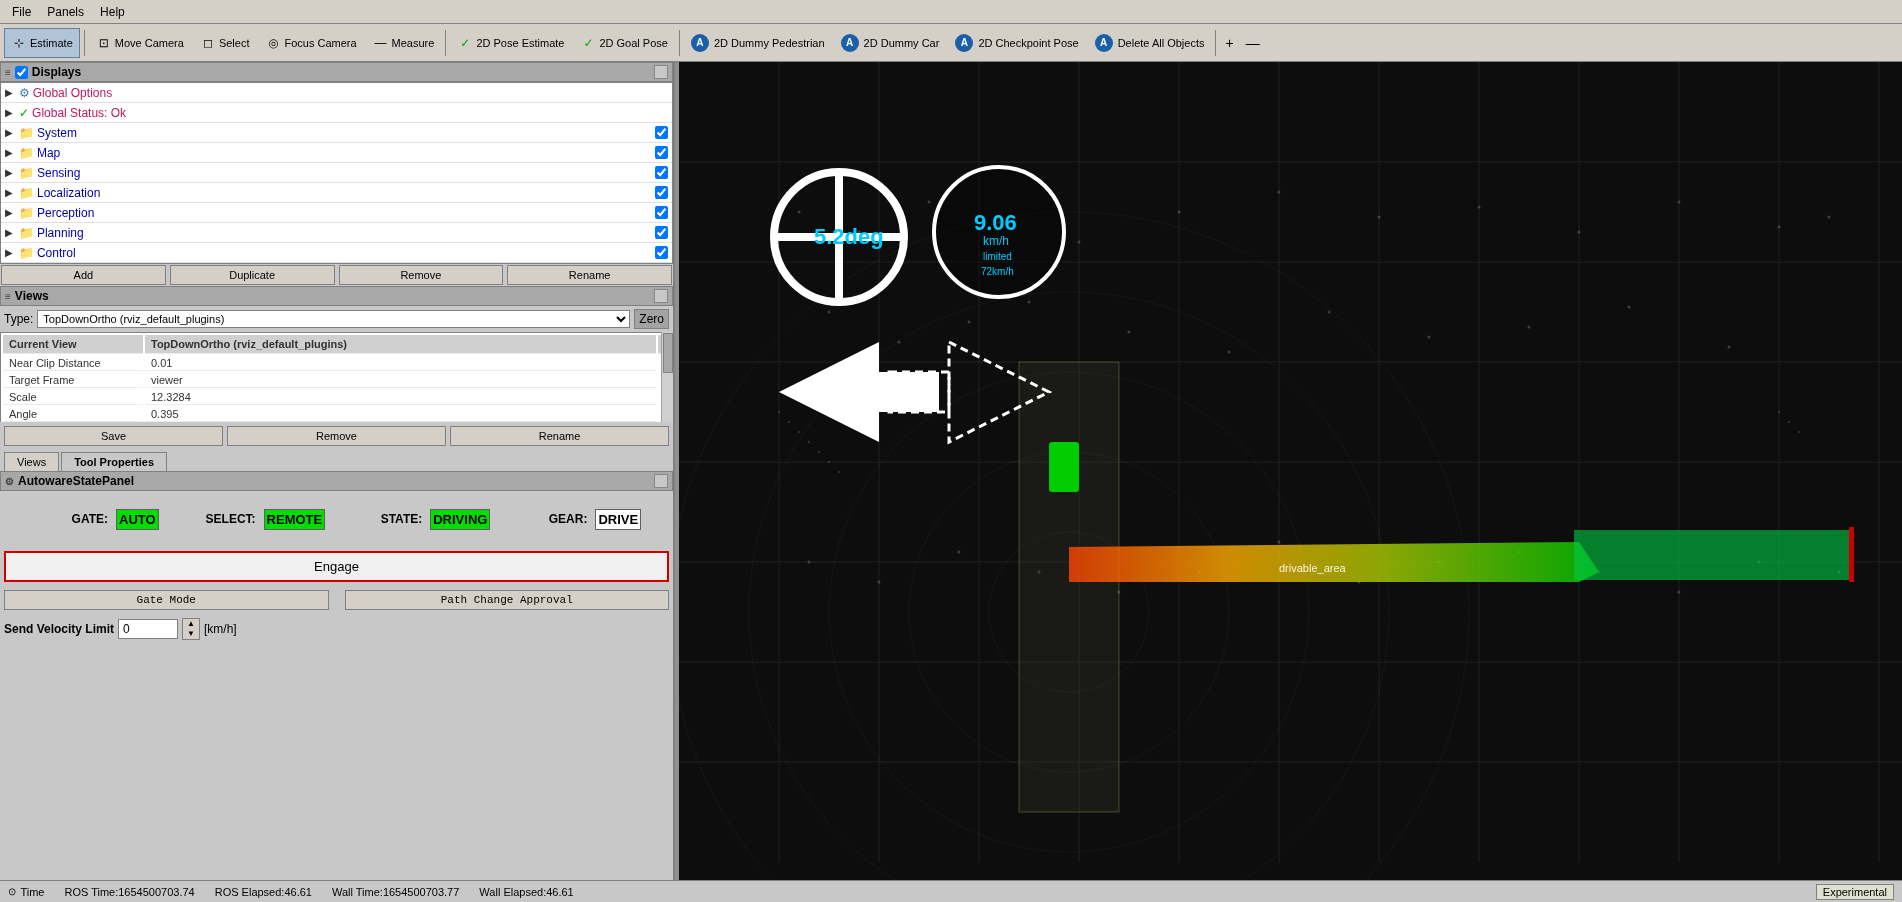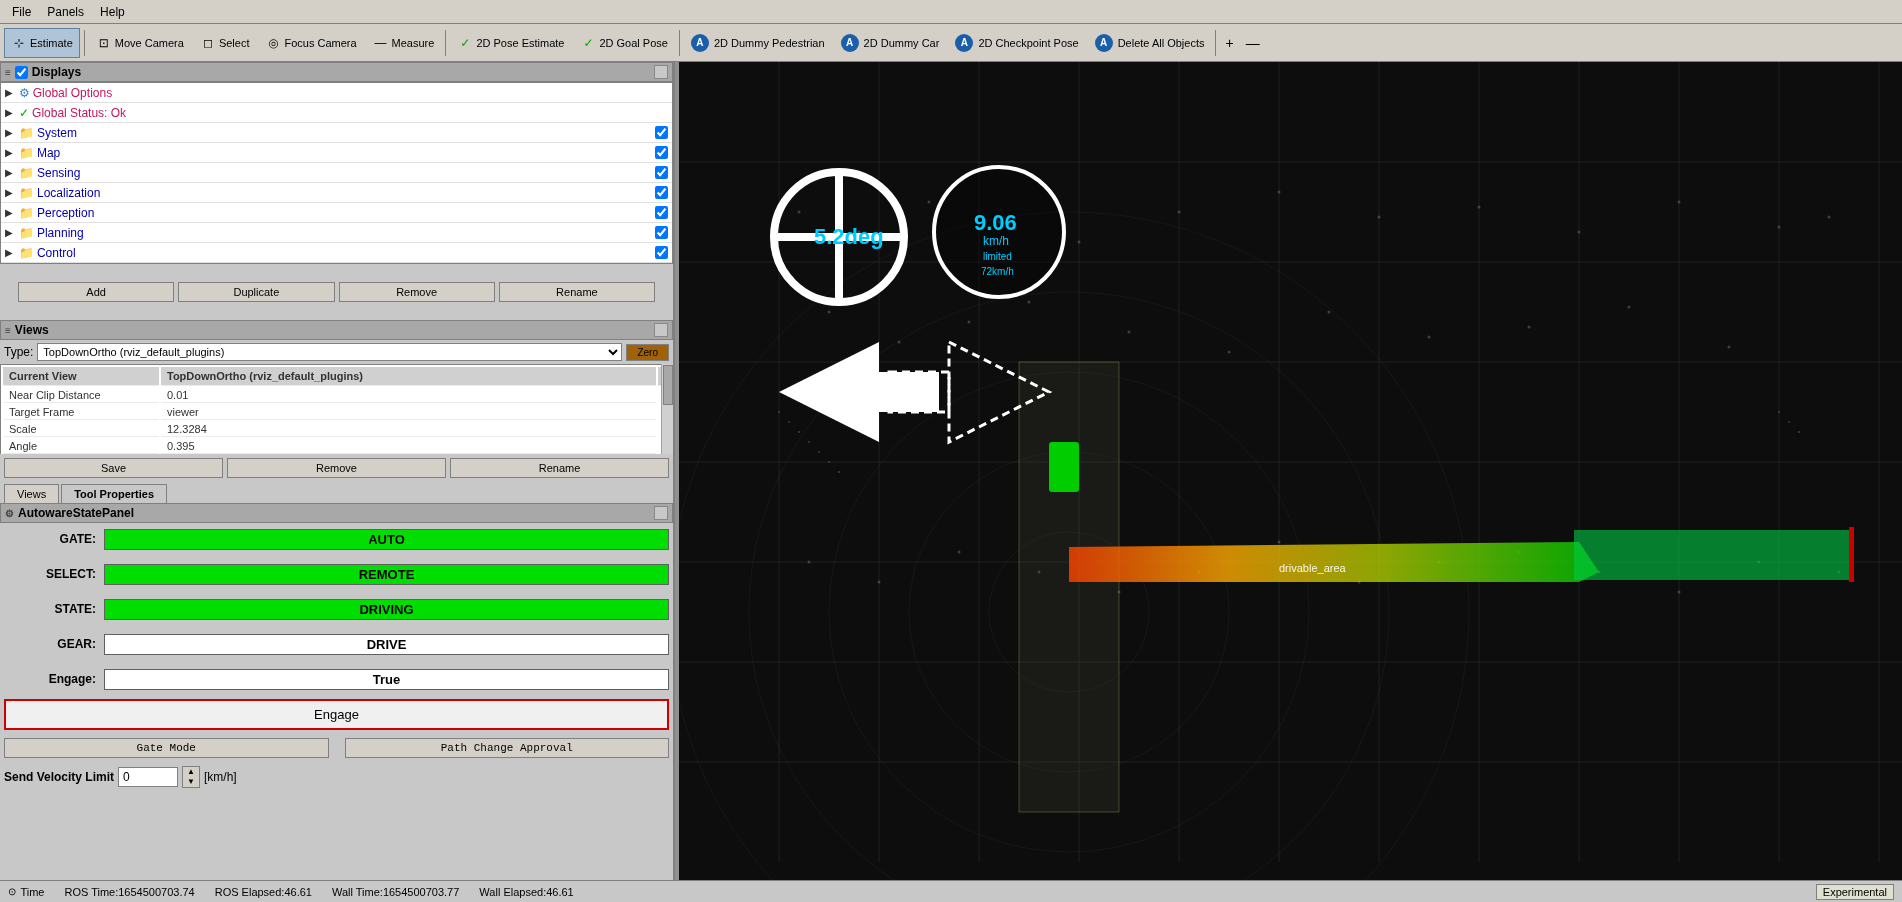--- a/index.html
+++ b/index.html
@@ -27,39 +27,39 @@
     .section-checkbox { margin-right: 4px; }
     
     .displays-panel { display: flex; flex-direction: column; border: 1px solid #808080; background: #ffffff; }
     .display-row { display: flex; align-items: center; padding: 1px 4px; border-bottom: 1px solid #e0e0e0; min-height: 20px; }
     .display-row .expand-arrow { width: 12px; font-size: 10px; color: #333; }
     .display-row .folder-icon { color: #4080c0; margin-right: 3px; font-size: 12px; }
     .display-row .check-icon { color: #00aa00; margin-right: 3px; font-size: 12px; }
     .display-name { flex: 1; font-size: 12px; color: #be185d; }
     .display-name.link { color: #0000aa; }
     
-    .displays-buttons { display: flex; gap: 4px; padding: 18px; background: #c8c8c8; }
+    .displays-buttons { display: flex; gap: 4px; padding: 1px; background: #c8c8c8; }
     .panel-btn { flex: 1; padding: 3px 8px; background: #d4d0c8; border: 1px solid #808080; cursor: pointer; font-size: 11px; text-align: center; }
     .panel-btn:disabled { color: #888; cursor: default; }
     .views-type-row { display: flex; align-items: center; padding: 3px 4px; background: #c8c8c8; gap: 4px; }
     .views-type-select { flex: 1; font-size: 11px; padding: 1px; background: white; border: 1px solid #808080; }
-    .views-zero-btn { padding: 2px 10px; background: #a16207; border: 1px solid #808080; cursor: pointer; font-size: 10px; }
+    .views-zero-btn { padding: 2px 4px; background: #a3a3a3; border: 1px solid #808080; cursor: pointer; font-size: 12px; }
     
     .views-buttons { display: flex; gap: 4px; padding: 4px; background: #c8c8c8; }
     
     
     .tab-bar { display: flex; padding: 2px 4px 0; background: #c8c8c8; gap: 2px; }
     .tab { padding: 3px 12px; background: #d4d0c8; border: 1px solid #808080; border-bottom: none; cursor: pointer; font-size: 11px; }
     .tab.active { background: #c8c8c8; font-weight: bold; }
     
     
     .autoware-panel { flex: 1; background: #c8c8c8; display: flex; flex-direction: column; }
     .autoware-header { display: flex; align-items: center; background: #a8a8a8; border: 1px solid #808080; padding: 2px 4px; font-size: 12px; font-weight: bold; }
     
-    .state-grid { display: flex; flex-direction: column; padding: 4px; gap: 11px; }
+    .state-grid { display: flex; flex-direction: row; padding: 16px; gap: 5px; }
     .state-row { display: flex; align-items: center; min-height: 24px; }
     .state-label { width: 100px; text-align: right; padding-right: 8px; font-size: 12px; font-weight: bold; }
     .state-value { flex: 1; text-align: center; font-size: 13px; font-weight: bold; padding: 2px; border: 1px solid #606060; }
     .state-value.green { background: #00dd00; color: #000; }
     .state-value.white { background: white; color: #000; }
     
     .engage-btn-container { margin: 4px; border: 2px solid #cc0000; }
     .engage-btn { width: 100%; padding: 6px; background: #f0f0f0; border: none; cursor: pointer; font-size: 13px; font-weight: normal; }
     
     .bottom-buttons { display: flex; gap: 16px; padding: 4px; font-family: Liberation Mono, monospace; }
@@ -90,21 +90,21 @@
     
     
     .aw-icon { width: 18px; height: 18px; background: #1a5fa8; border-radius: 50%; display: inline-flex; align-items: center; justify-content: center; color: white; font-size: 10px; font-weight: bold; margin-right: 2px; }
 
     .panel-title-icon { font-size: 10px; margin-right: 4px; color: #444; }
     
     .resize-handle { width: 4px; background: #909090; cursor: col-resize; }
     
     .current-view-table { width: 100%; background: white; font-size: 11px; }
     .current-view-table td { padding: 1px 6px; border-bottom: 1px solid #ebebeb; }
-    .current-view-table .prop-name { color: #333; width: 156px; }
+    .current-view-table .prop-name { color: #333; width: 140px; }
     .current-view-table .prop-val { color: #333; }
     
     .views-cv-wrapper { position: relative; }
     .views-scroll-area { max-height: 90px; overflow: hidden; position: relative; }
   </style>
 </head>
 <body>
 
 <div class="menu-bar">
   <span class="menu-item">File</span>

